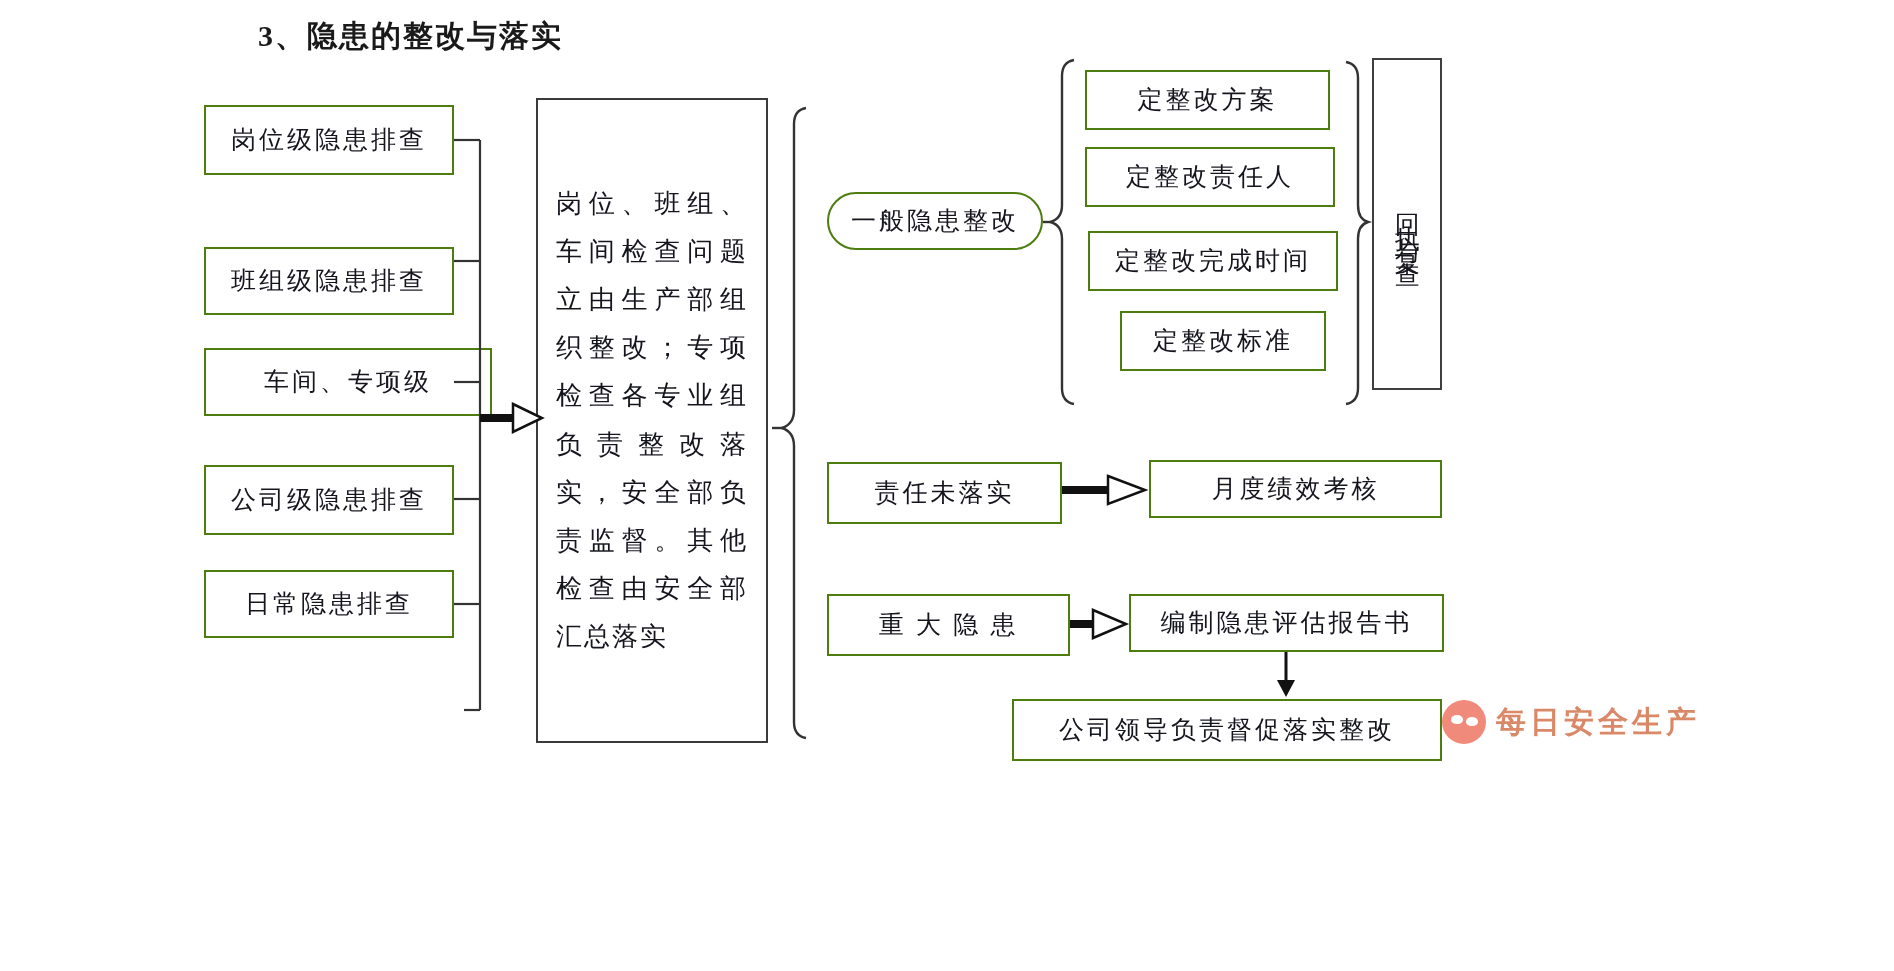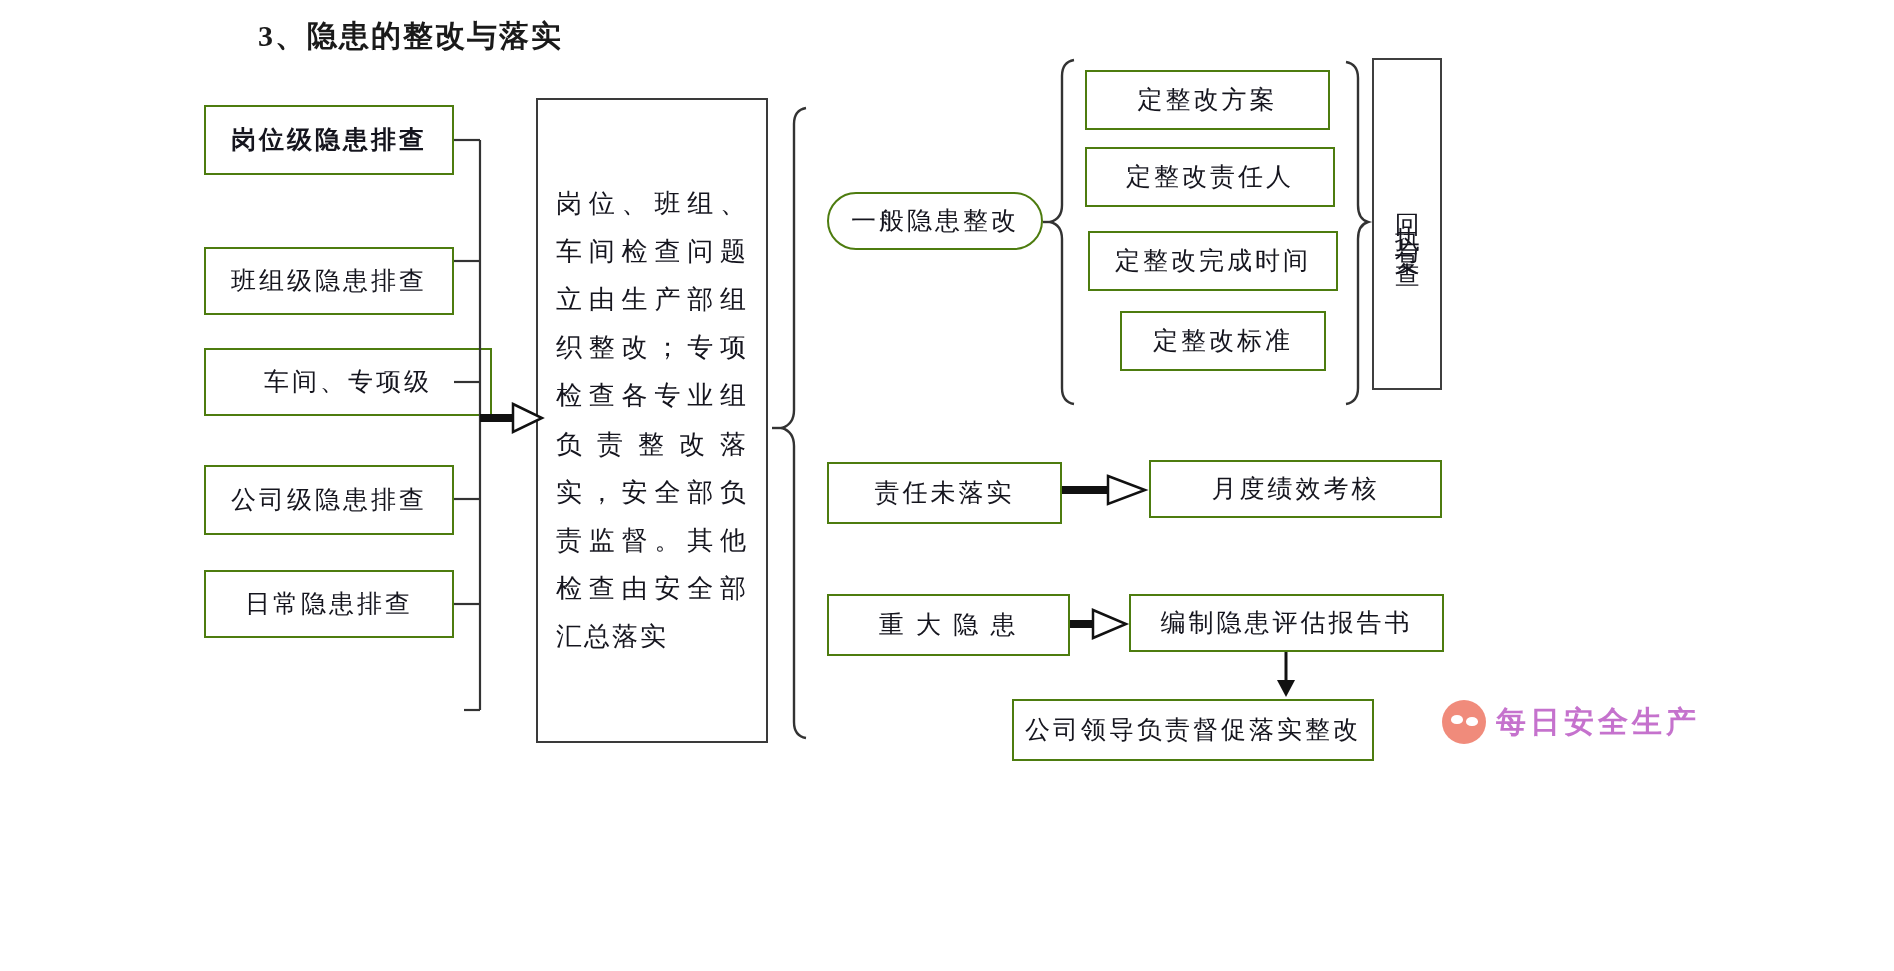--- a/index.html
+++ b/index.html
@@ -99,34 +99,34 @@
   }
   .wm-logo:before{
     content:"";position:absolute;left:9px;top:15px;
     width:12px;height:9px;border-radius:50% 50% 45% 45%;
     background:#fff;
     box-shadow:15px 2px 0 0 #fff;
   }
   .wm-text{
     font-size:30px;
     letter-spacing:4px;
-    color:#a21caf;
+    color:#c2410c;
     white-space:nowrap;
     font-family:Liberation Serif, serif;
     font-weight:600;
   }
 </style>
 </head>
 <body>
 
 <div class="canvas">
 
   <div class="title">3、隐患的整改与落实</div>
 
-  <div class="box" style="left:204px;top:105px;width:250px;height:70px;font-weight:bold;">
+  <div class="box" style="left:204px;top:105px;width:250px;height:70px;">
     <span>岗位级隐患排查</span>
   </div>
 
   <div class="box" style="left:204px;top:227px;width:250px;height:68px;margin-top:20px;">
     <span>班组级隐患排查</span>
   </div>
 
   <div class="box" style="left:204px;top:348px;width:288px;height:68px;">
     <span>车间、专项级</span>
   </div>
@@ -177,21 +177,21 @@
   </div>
 
   <div class="box" style="left:827px;top:594px;width:243px;height:62px;">
     <span>重 大 隐 患</span>
   </div>
 
   <div class="box" style="left:1129px;top:594px;width:315px;height:58px;">
     <span>编制隐患评估报告书</span>
   </div>
 
-  <div class="box" style="left:1012px;top:699px;width:362px;height:62px;">
+  <div class="box" style="left:1012px;top:699px;width:430px;height:62px;">
     <span>公司领导负责督促落实整改</span>
   </div>
 
   <svg class="overlay" viewBox="0 0 1894 971">
 
     <g stroke="#333" stroke-width="2.2" fill="none">
       <path d="M454 140 L480 140"></path>
       <path d="M454 261 L480 261"></path>
       <path d="M454 382 L480 382"></path>
       <path d="M454 499 L480 499"></path>

